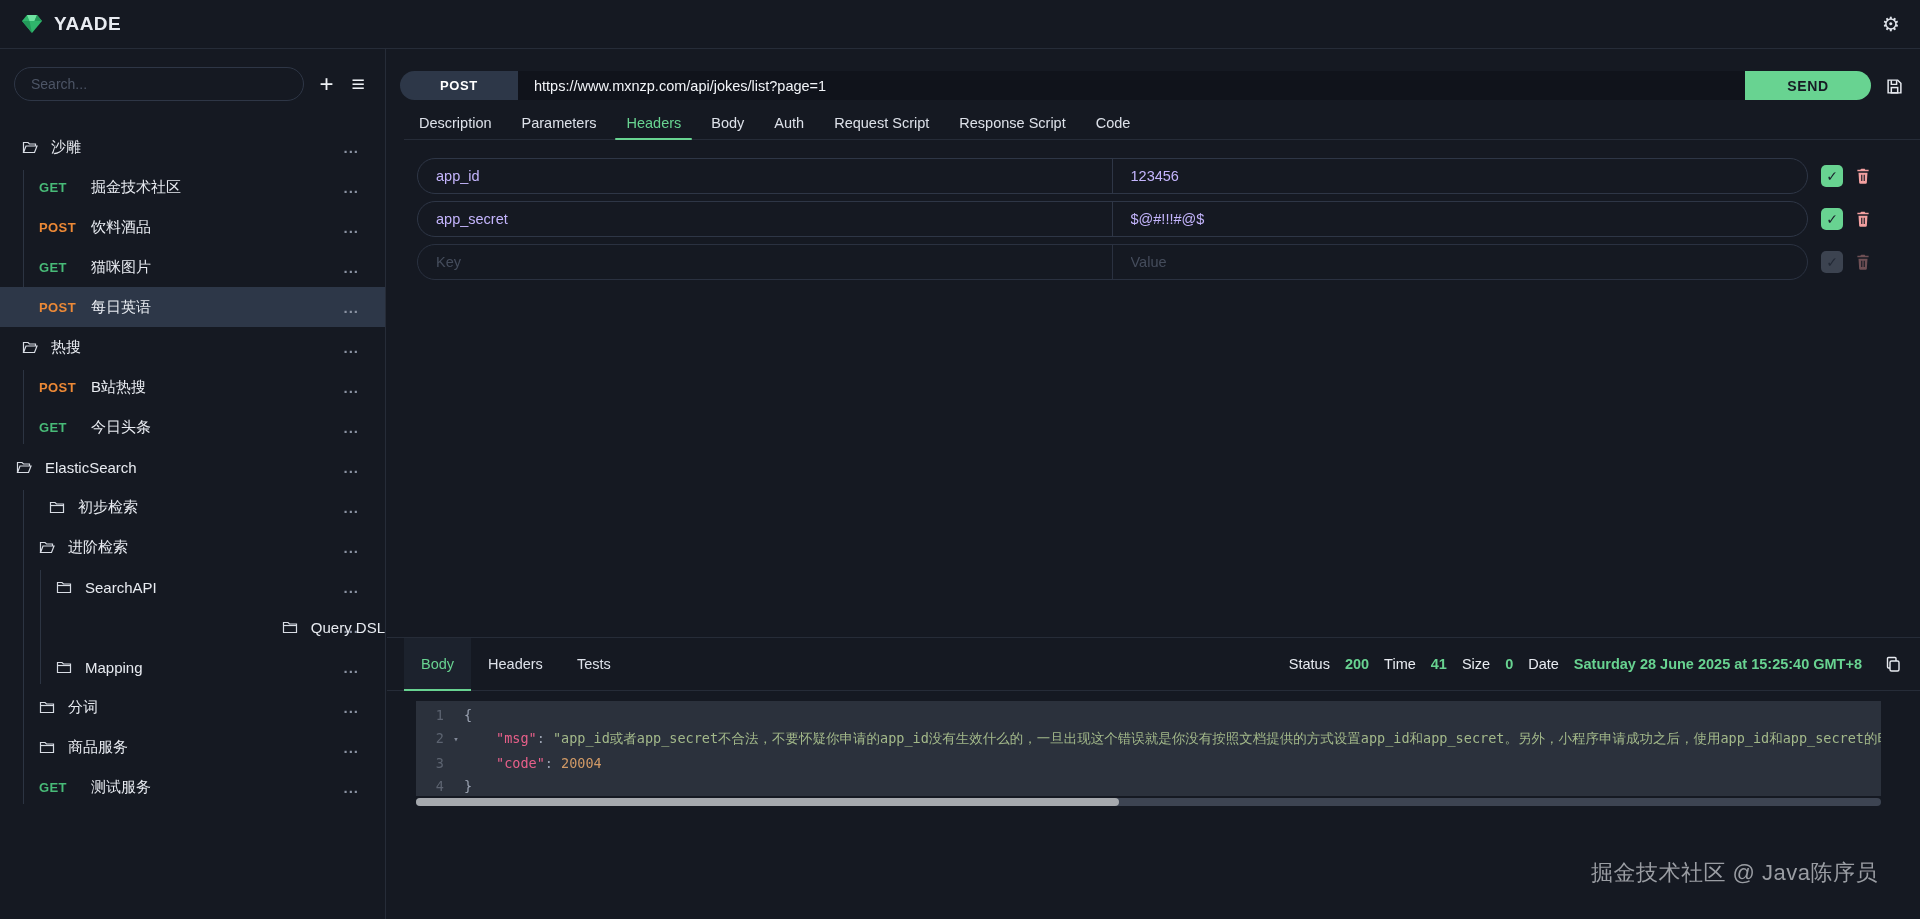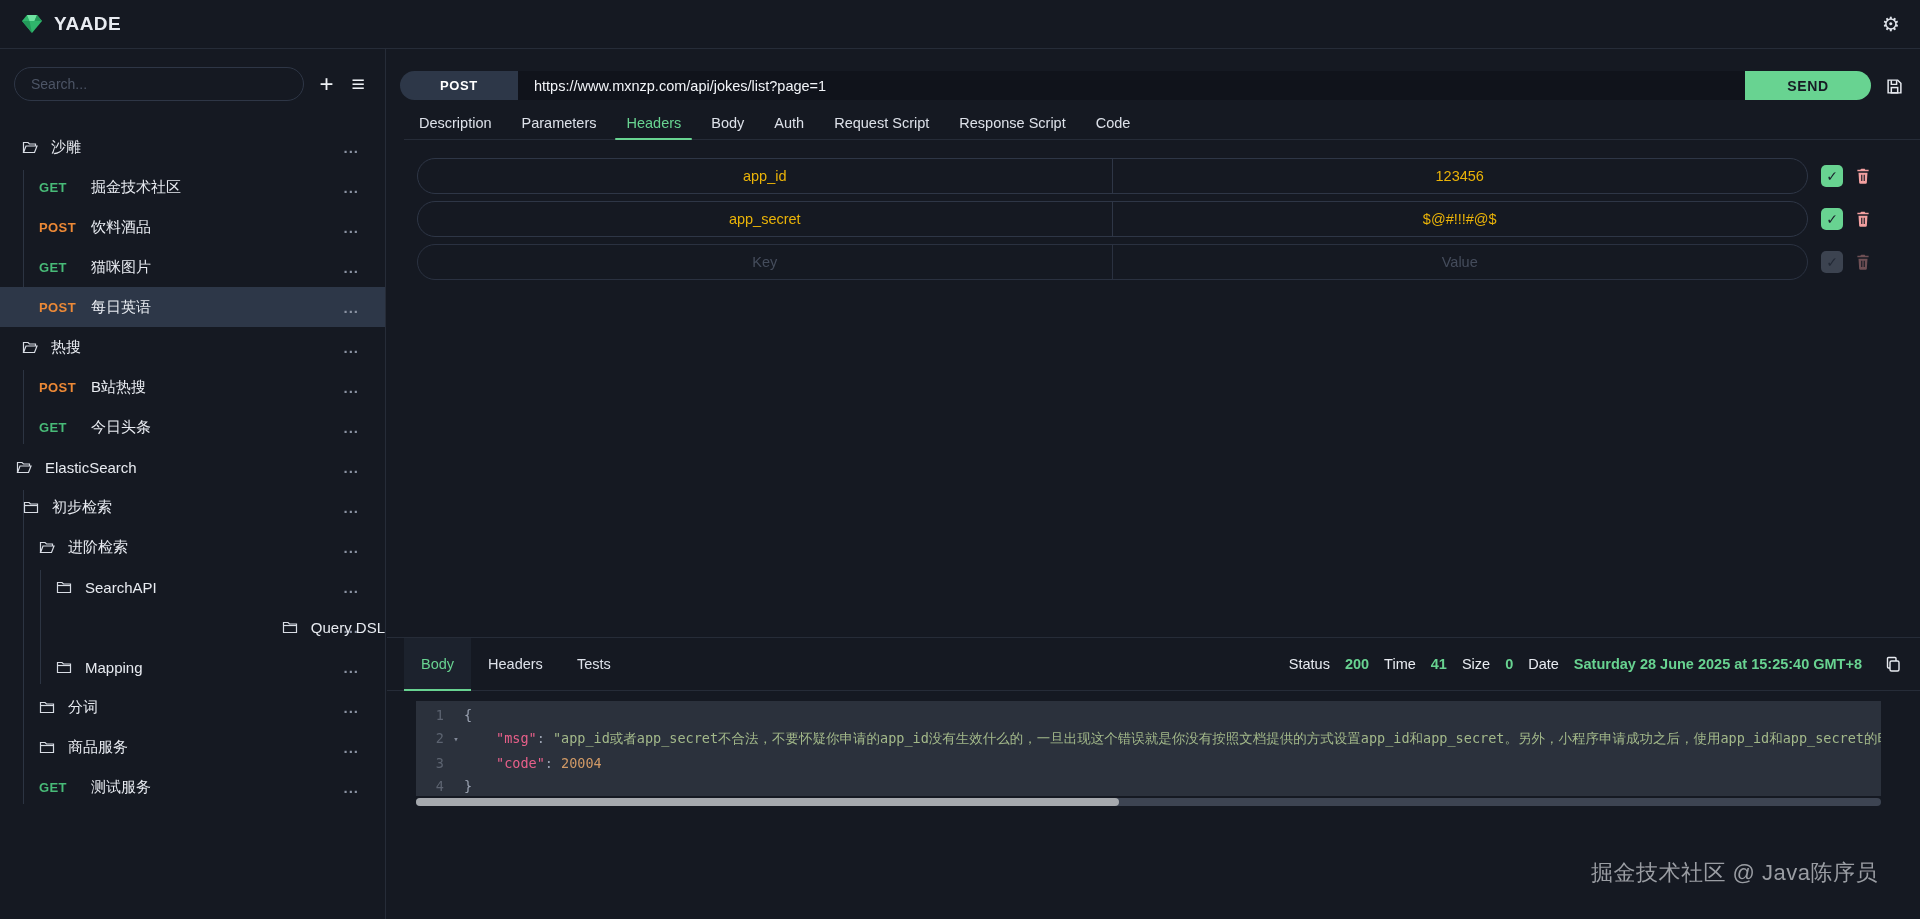--- a/index.html
+++ b/index.html
@@ -58,22 +58,22 @@
     border-bottom:1px solid var(--line);}
   .tab{padding:0 15px;display:flex;align-items:center;font-size:14.5px;color:#dde1e9;cursor:pointer;
     position:relative;white-space:nowrap;}
   .tab.active{color:var(--green);}
   .tab.active::after{content:'';position:absolute;left:4px;right:4px;bottom:-1px;height:2.5px;
     background:var(--green);border-radius:2px;}
   
   .kv-rows{position:absolute;top:109px;left:30px;right:48px;}
   .kv-row{display:flex;align-items:center;margin-bottom:7px;height:36px;}
   .kv-pill{flex:1;height:36px;display:flex;border:1px solid var(--line2);border-radius:18px;overflow:hidden;}
-  .kv-key,.kv-value{background:transparent;border:none;outline:none;color:#eab308;font-size:14.5px;
-    padding:0 18px;font-family:inherit;text-align:center;}
+  .kv-key,.kv-value{background:transparent;border:none;outline:none;color:#c4b5fd;font-size:14.5px;
+    padding:0 18px;font-family:inherit;}
   .kv-key{width:50%;border-right:1px solid var(--line2);}
   .kv-value{flex:1;}
   .kv-key::placeholder,.kv-value::placeholder{color:var(--ph);}
   .kv-check{width:22px;height:22px;border-radius:5px;background:var(--green);color:#1a202c;
     display:flex;align-items:center;justify-content:center;font-size:14px;font-weight:700;
     margin:0 11px 0 13px;cursor:pointer;flex:none;}
   .kv-row.disabled .kv-check{background:#3c4350;color:#222835;}
   .kv-trash{cursor:pointer;color:#f3a0a0;display:flex;flex:none;}
   .kv-row.disabled .kv-trash{opacity:.4;}
   .kv-row.disabled .kv-pill{opacity:.85;}
@@ -181,21 +181,21 @@
         <span class="tree-folder-icon">
           <svg width="16" height="15" viewBox="0 0 16 15" fill="none" stroke="currentColor" stroke-width="1.2">
             <path d="M1.5 12.5V2.5H6l1.5 1.5h6v2"></path>
             <path d="M1.5 12.5L4 6h11l-2.5 6.5z"></path>
           </svg>
         </span>
         <span class="tree-label">ElasticSearch</span>
         <span class="row-ellipsis">...</span>
       </div>
       <div class="tree-group" style="--gx: 23px;">
-        <div class="tree-row" style="padding-left: 23px;">
+        <div class="tree-row" style="padding-left: 49px;">
           <span class="tree-folder-icon">
             <svg width="16" height="15" viewBox="0 0 16 15" fill="none" stroke="currentColor" stroke-width="1.2">
               <path d="M1.5 12.5V2.5H6l1.5 1.5h7v8.5z"></path>
               <path d="M1.5 5.5h13"></path>
             </svg>
           </span>
           <span class="tree-label">初步检索</span>
           <span class="row-ellipsis">...</span>
         </div>
         <div class="tree-row" style="padding-left: 39px;">

